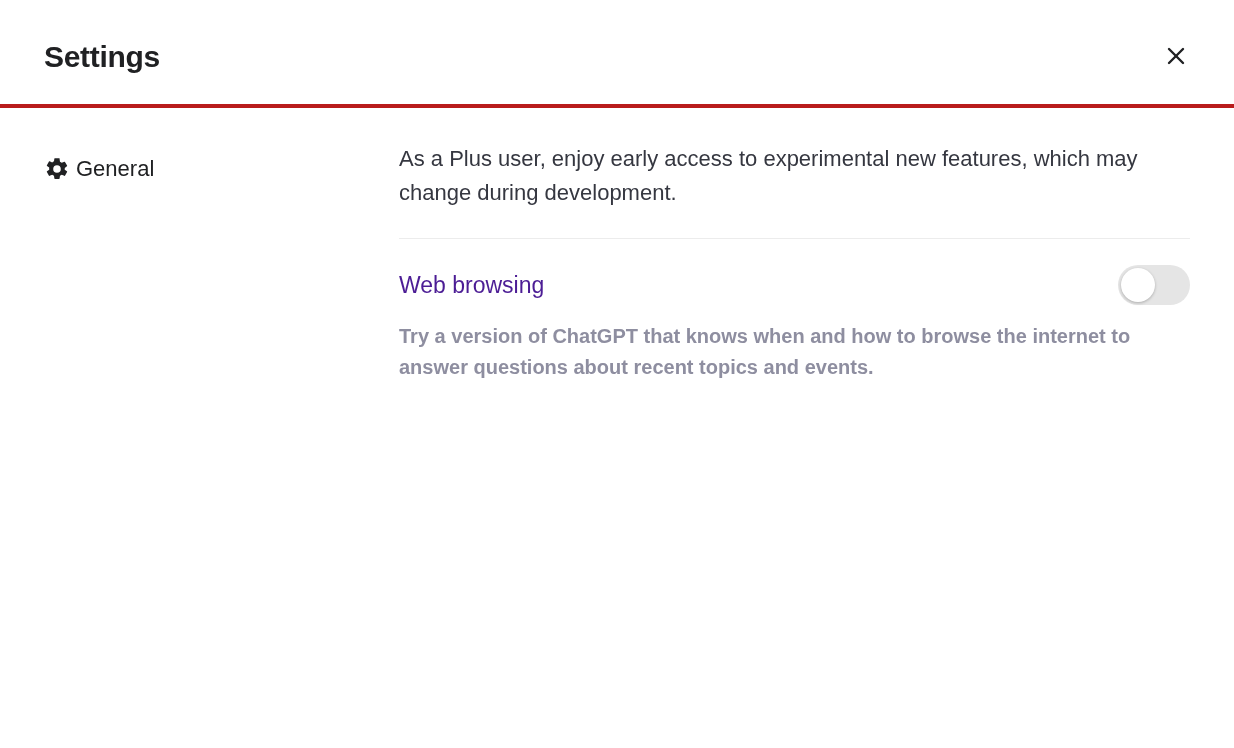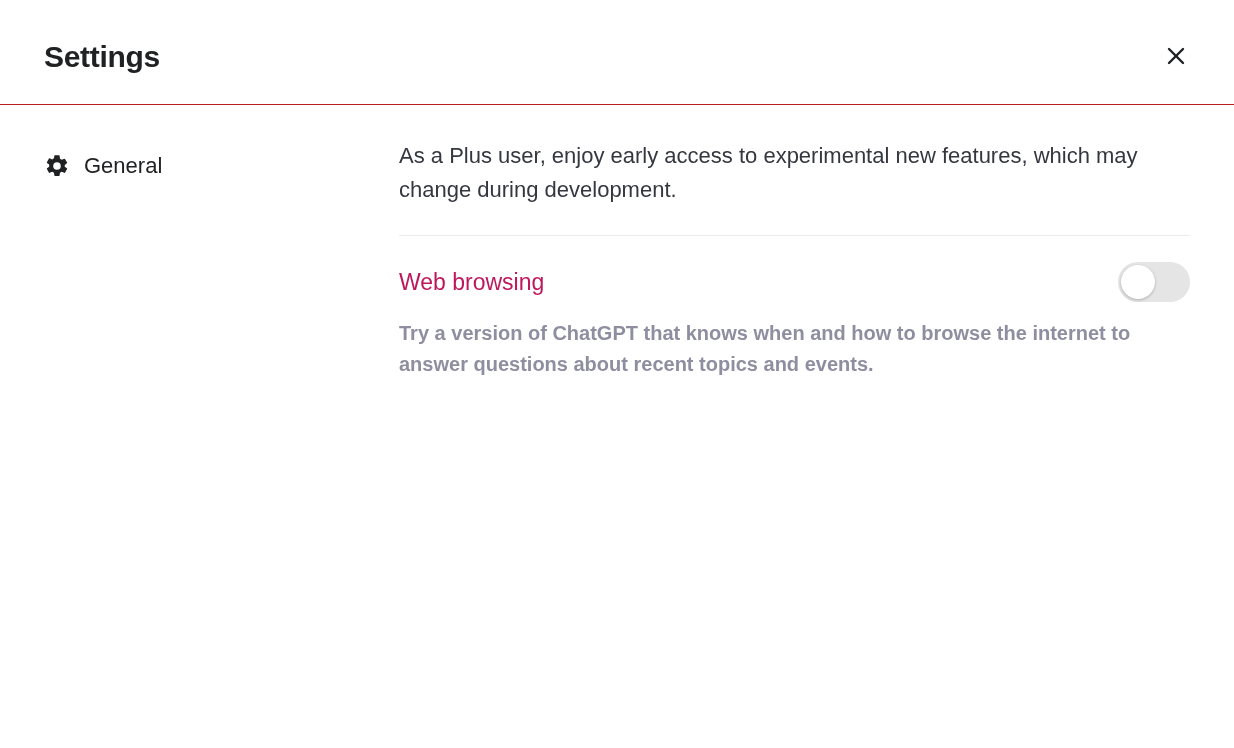--- a/index.html
+++ b/index.html
@@ -21,21 +21,21 @@
     border-radius: 18px;
     display: flex;
     flex-direction: column;
     position: relative;
   }
   .modal-header {
     display: flex;
     align-items: center;
     justify-content: space-between;
     padding: 40px 44px 30px 44px;
-    border-bottom: 1px solid #b91c1c;
+    border-bottom: 4px solid #b91c1c;
   }
   .modal-title {
     font-size: 30px;
     font-weight: 700;
     color: #202123;
     letter-spacing: -0.3px;
   }
   .close-btn {
     width: 28px;
     height: 28px;
@@ -52,21 +52,21 @@
     flex:1;
     padding: 30px 44px 0 24px;
   }
   .sidebar {
     width: 355px;
     flex-shrink: 0;
     padding-top: 6px;
   }
   .sidebar-item {
     display: flex;
-    gap: 14px;
+    gap: 6px;
     padding: 12px 20px;
     border-radius: 10px;
     cursor: pointer;
     font-size: 22px;
     font-weight: 500;
     color: #202123;
     margin-bottom: 4px;
     width: 330px;
   }
   .sidebar-item.active {
@@ -99,21 +99,21 @@
   }
   .feature-header {
     display: flex;
     align-items: center;
     justify-content: space-between;
     margin-bottom: 16px;
   }
   .feature-title {
     font-size: 23px;
     font-weight: 500;
-    color: #be185d;
+    color: #4c1d95;
   }
   .feature-desc {
     font-size: 20px;
     line-height: 1.55;
     color: #8e8ea0;
     font-weight: 700;
     max-width: 760px;
   }
   .toggle {
     width: 72px;

